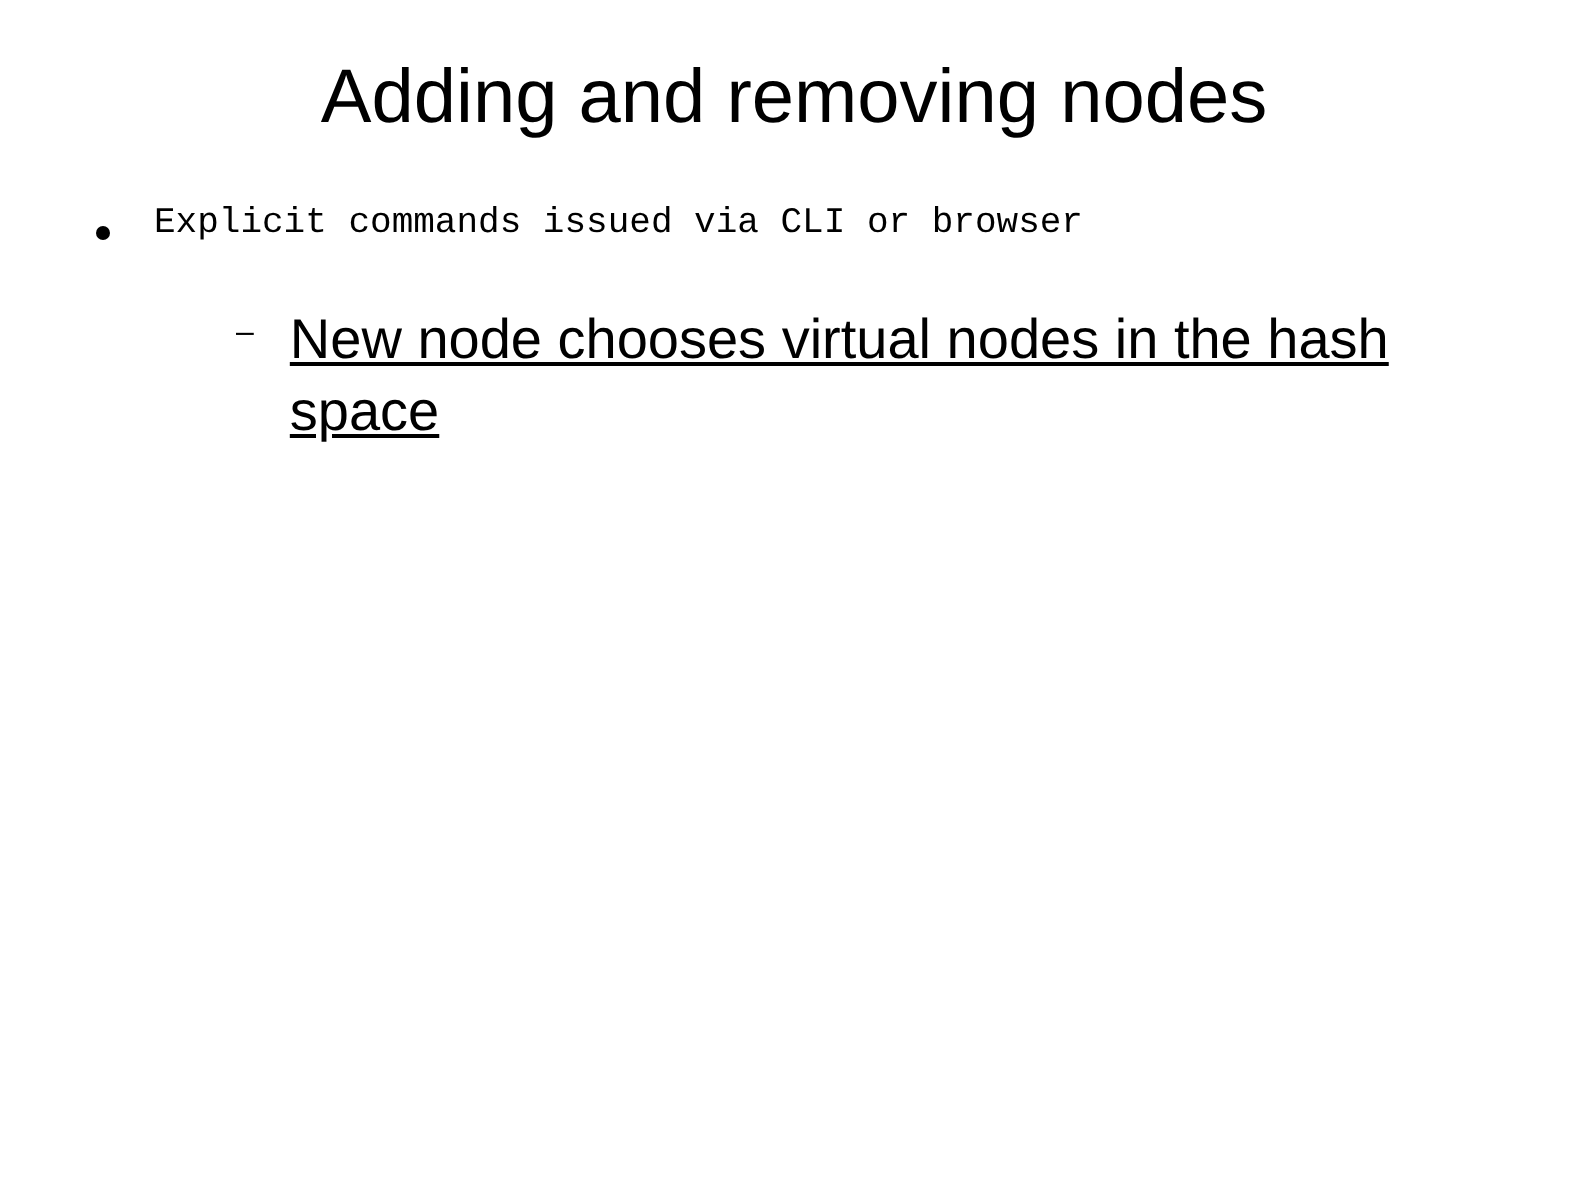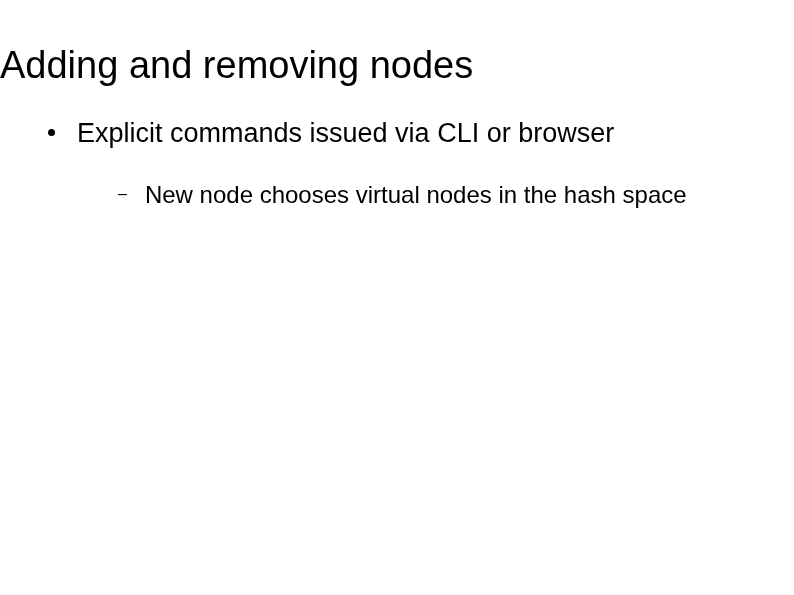--- a/index.html
+++ b/index.html
@@ -11,22 +11,22 @@
       width: 794px;
       height: 595px;
       background: #ffffff;
       font-family: Arial, Helvetica, sans-serif;
       color: #000000;
       position: relative;
     }
     .slide-title {
       font-size: 38px;
       font-weight: normal;
-      text-align: left;
-      padding-top: 44px;
+      text-align: center;
+      padding-top: 28px;
       padding-bottom: 30px;
     }
     .content {
       padding-left: 48px;
       padding-right: 40px;
     }
     .bullet-item {
       display: flex;
       align-items: flex-start;
       margin-bottom: 28px;
@@ -34,38 +34,40 @@
     .bullet-marker {
       width: 7px;
       height: 7px;
       background: #000000;
       border-radius: 50%;
       margin-top: 12px;
       margin-right: 22px;
       flex-shrink: 0;
     }
     .bullet-text {
-      font-size: 27px;
+      font-size: 18px;
       line-height: 1.25;
+      font-family: Liberation Mono, monospace;
     }
     .sub-bullet {
       display: flex;
       align-items: flex-start;
       margin-left: 70px;
       margin-top: 24px;
     }
     .sub-marker {
       font-size: 16px;
       margin-top: 6px;
       margin-right: 18px;
       flex-shrink: 0;
     }
     .sub-text {
-      font-size: 24px;
+      font-size: 28px;
       line-height: 1.3;
+      text-decoration: underline;
     }
   </style>
 </head>
 <body>
 
 <h1 class="slide-title">Adding and removing nodes</h1>
 
 <div class="content">
 
   <div class="bullet-item">

